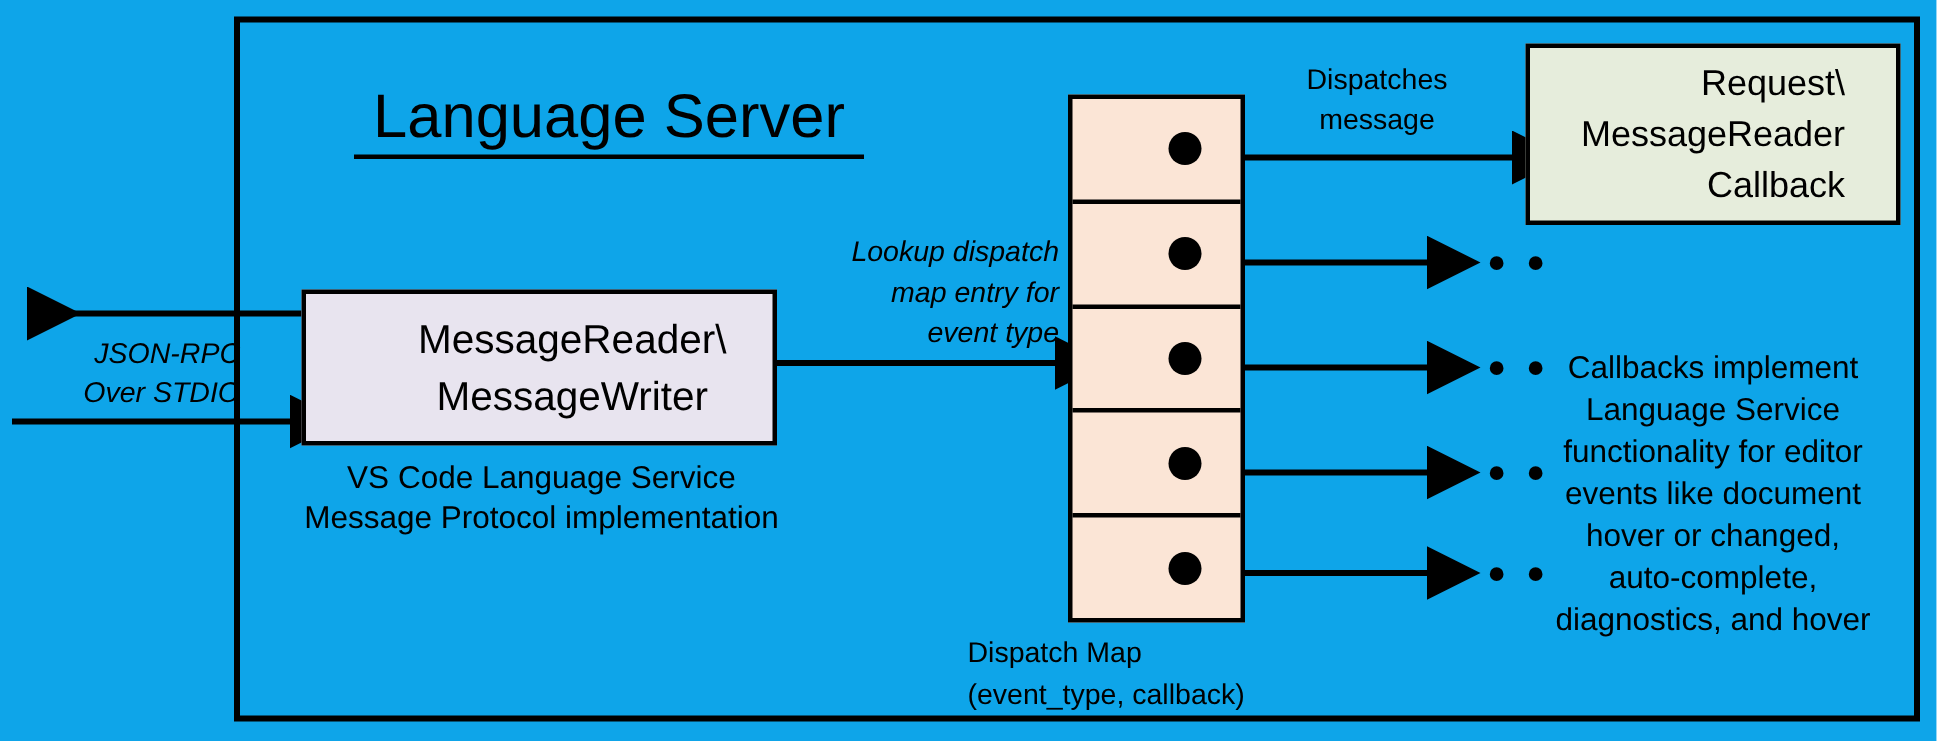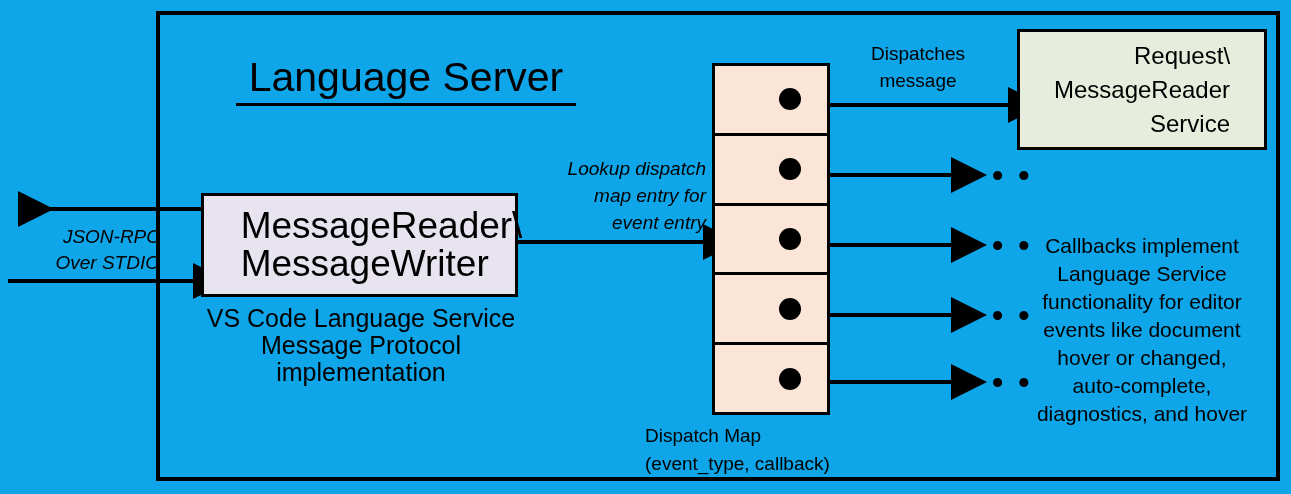--- a/index.html
+++ b/index.html
@@ -51,30 +51,30 @@
     width: 317px;
     height: 104px;
     background: #E8E4EF;
     border: 3px solid #000000;
     box-sizing: border-box;
     display: flex;
     align-items: center;
     justify-content: center;
   }
   #reader-box .inner {
-    font-size: 37px;
+    font-size: 27px;
     line-height: 38px;
-    text-align: left;
+    text-align: center;
     margin-left: 44px;
   }
   #reader-caption {
     left: 186px;
     top: 305px;
     width: 350px;
-    font-size: 25px;
+    font-size: 21px;
     line-height: 27px;
     text-align: center;
   }
 
   
   #jsonrpc-label {
     left: 20px;
     top: 224px;
     width: 140px;
     font-size: 19px;
@@ -230,21 +230,21 @@
     </div>
   </div>
   <div class="abs" id="reader-caption">
     <div>VS Code Language Service</div>
     <div>Message Protocol implementation</div>
   </div>
 
   <div class="abs" id="lookup-label">
     <div>Lookup dispatch</div>
     <div>map entry for</div>
-    <div>event entry</div>
+    <div>event type</div>
   </div>
 
   <div class="abs" id="dispatch-msg-label">
     <div>Dispatches</div>
     <div>message</div>
   </div>
 
   <div class="abs" id="dispatch-map">
     <div class="map-cell">
       <span class="map-dot"></span>
@@ -269,21 +269,21 @@
 
   <div class="abs ellipsis" style="left:966px; top:165px;">• • •</div>
   <div class="abs ellipsis" style="left:966px; top:235px;">• • •</div>
   <div class="abs ellipsis" style="left:966px; top:305px;">• • •</div>
   <div class="abs ellipsis" style="left:966px; top:372px;">• • •</div>
 
   <div class="abs" id="callback-box">
     <div class="inner">
       <div>Request\</div>
       <div>MessageReader</div>
-      <div>Service</div>
+      <div>Callback</div>
     </div>
   </div>
   <div class="abs" id="callback-caption">
     <div>Callbacks implement</div>
     <div>Language Service</div>
     <div>functionality for editor</div>
     <div>events like document</div>
     <div>hover or changed,</div>
     <div>auto-complete,</div>
     <div>diagnostics, and hover</div>

